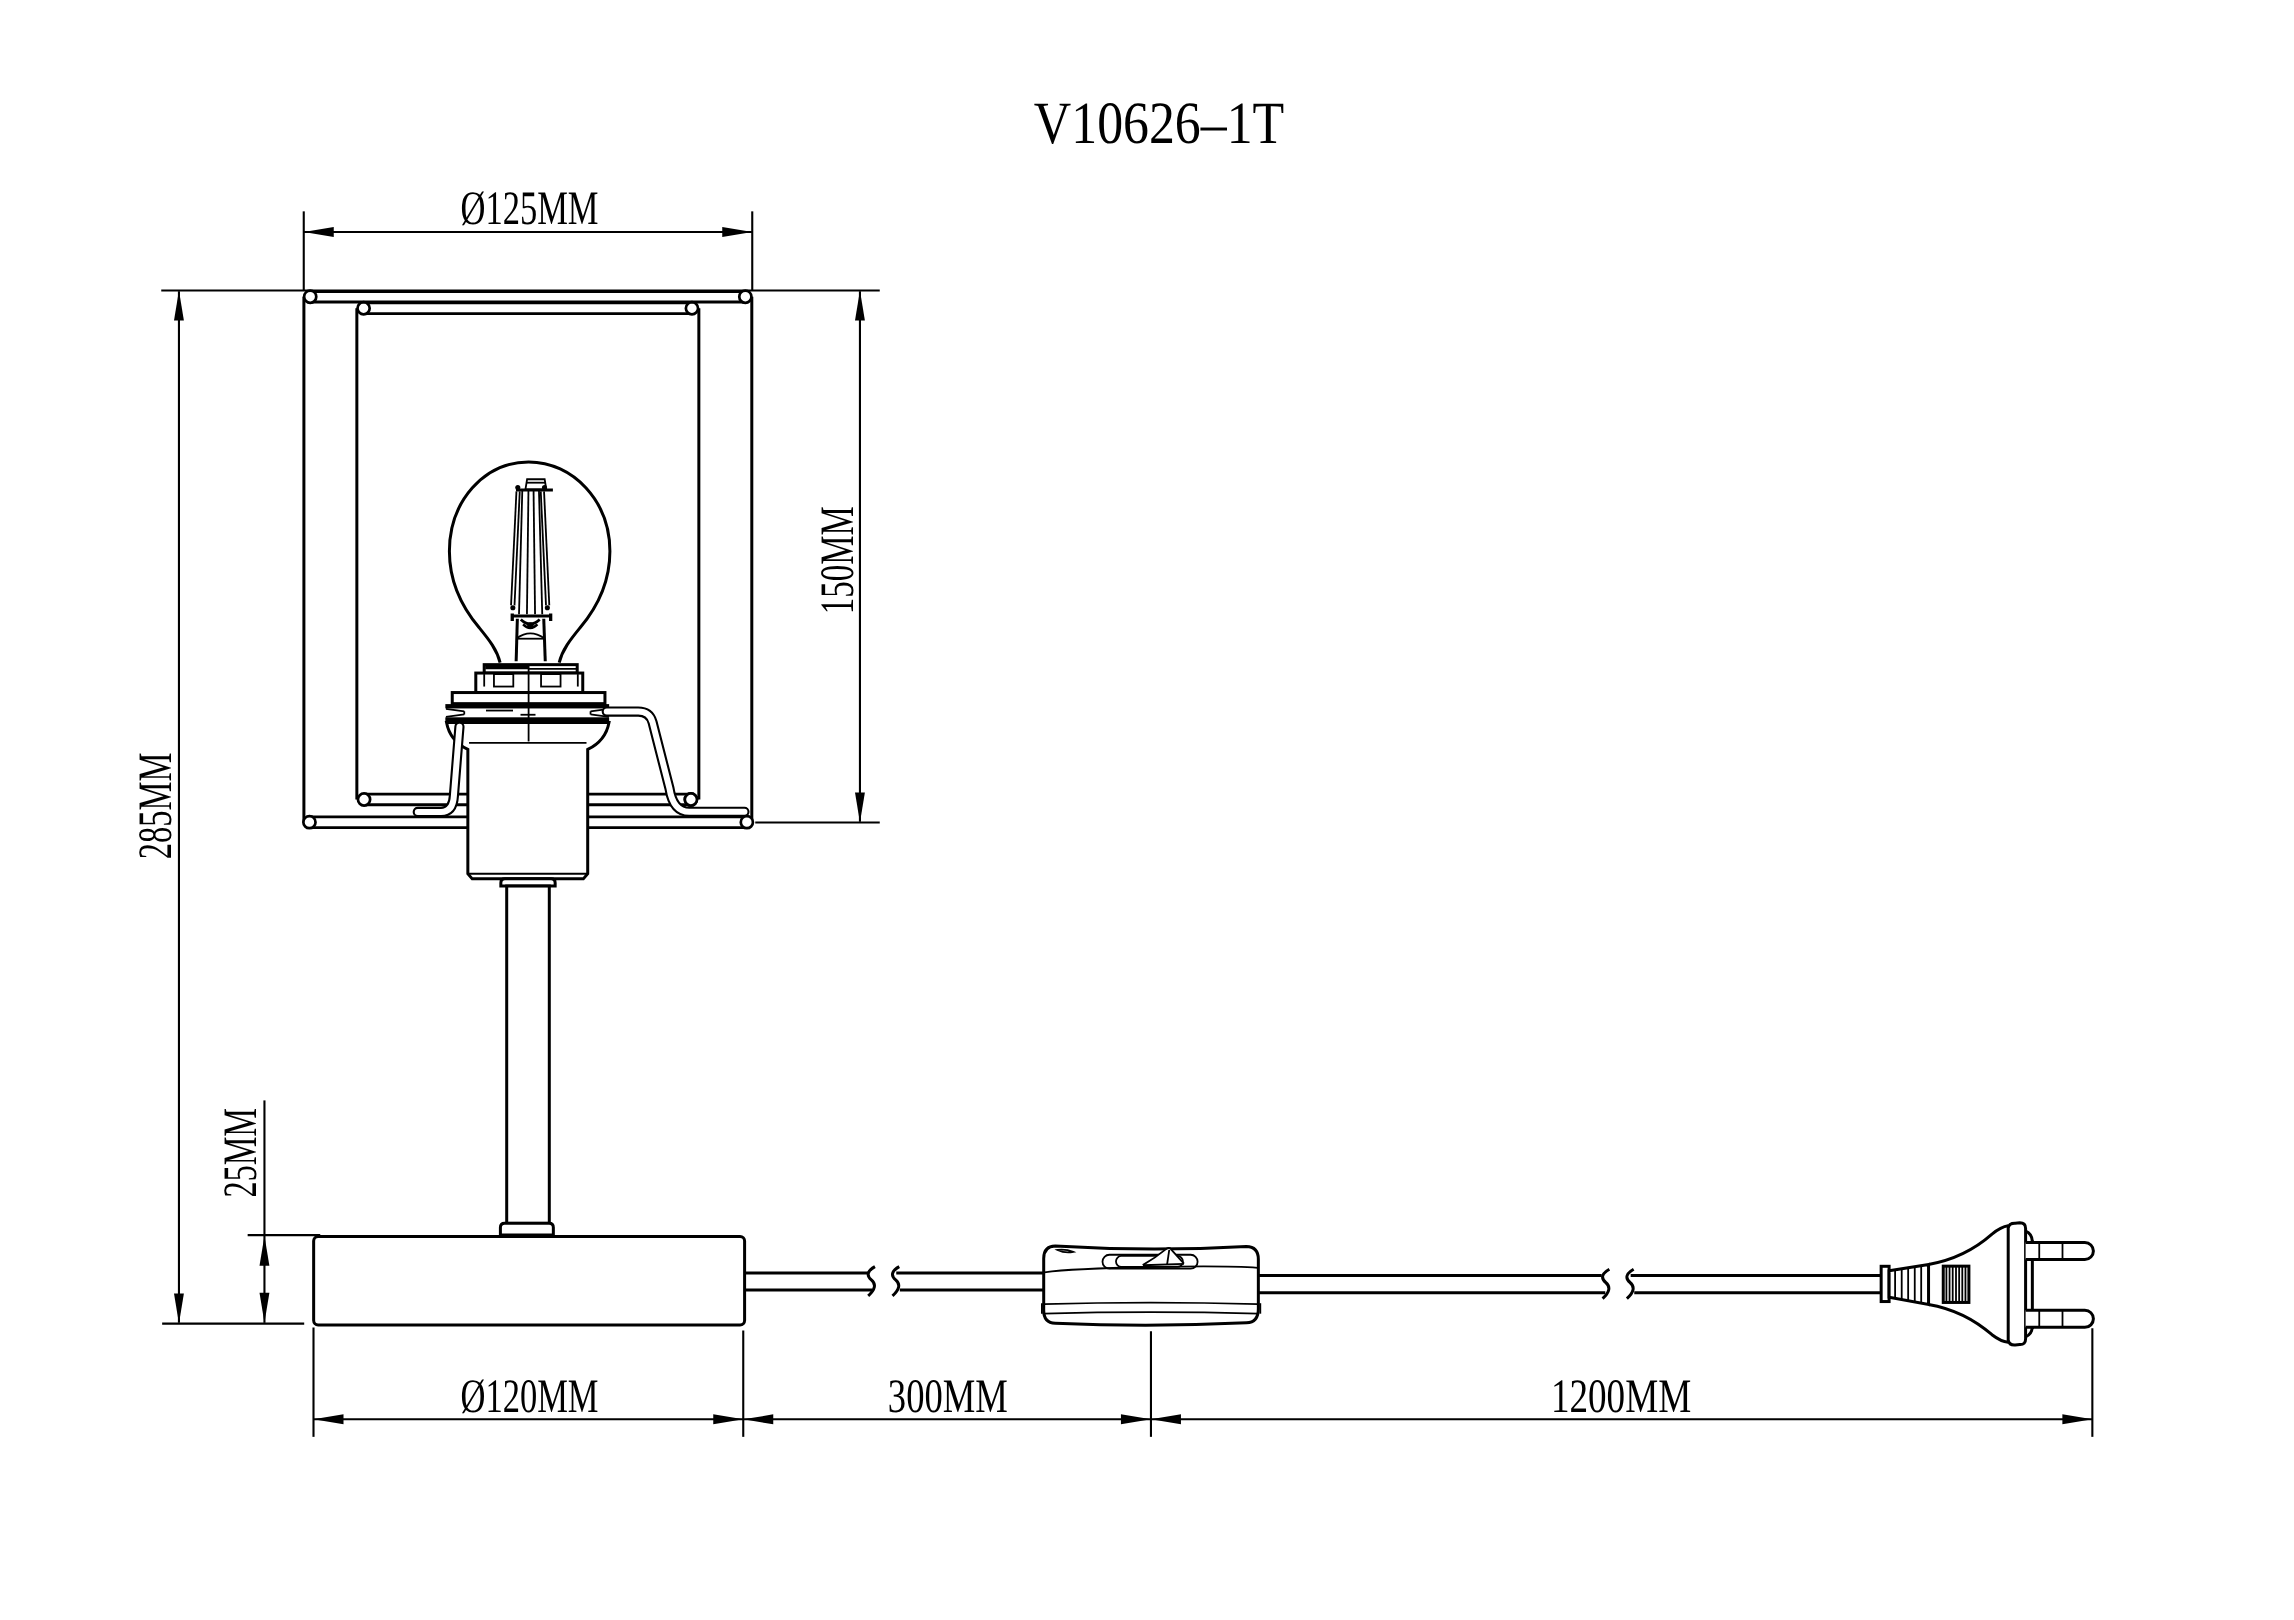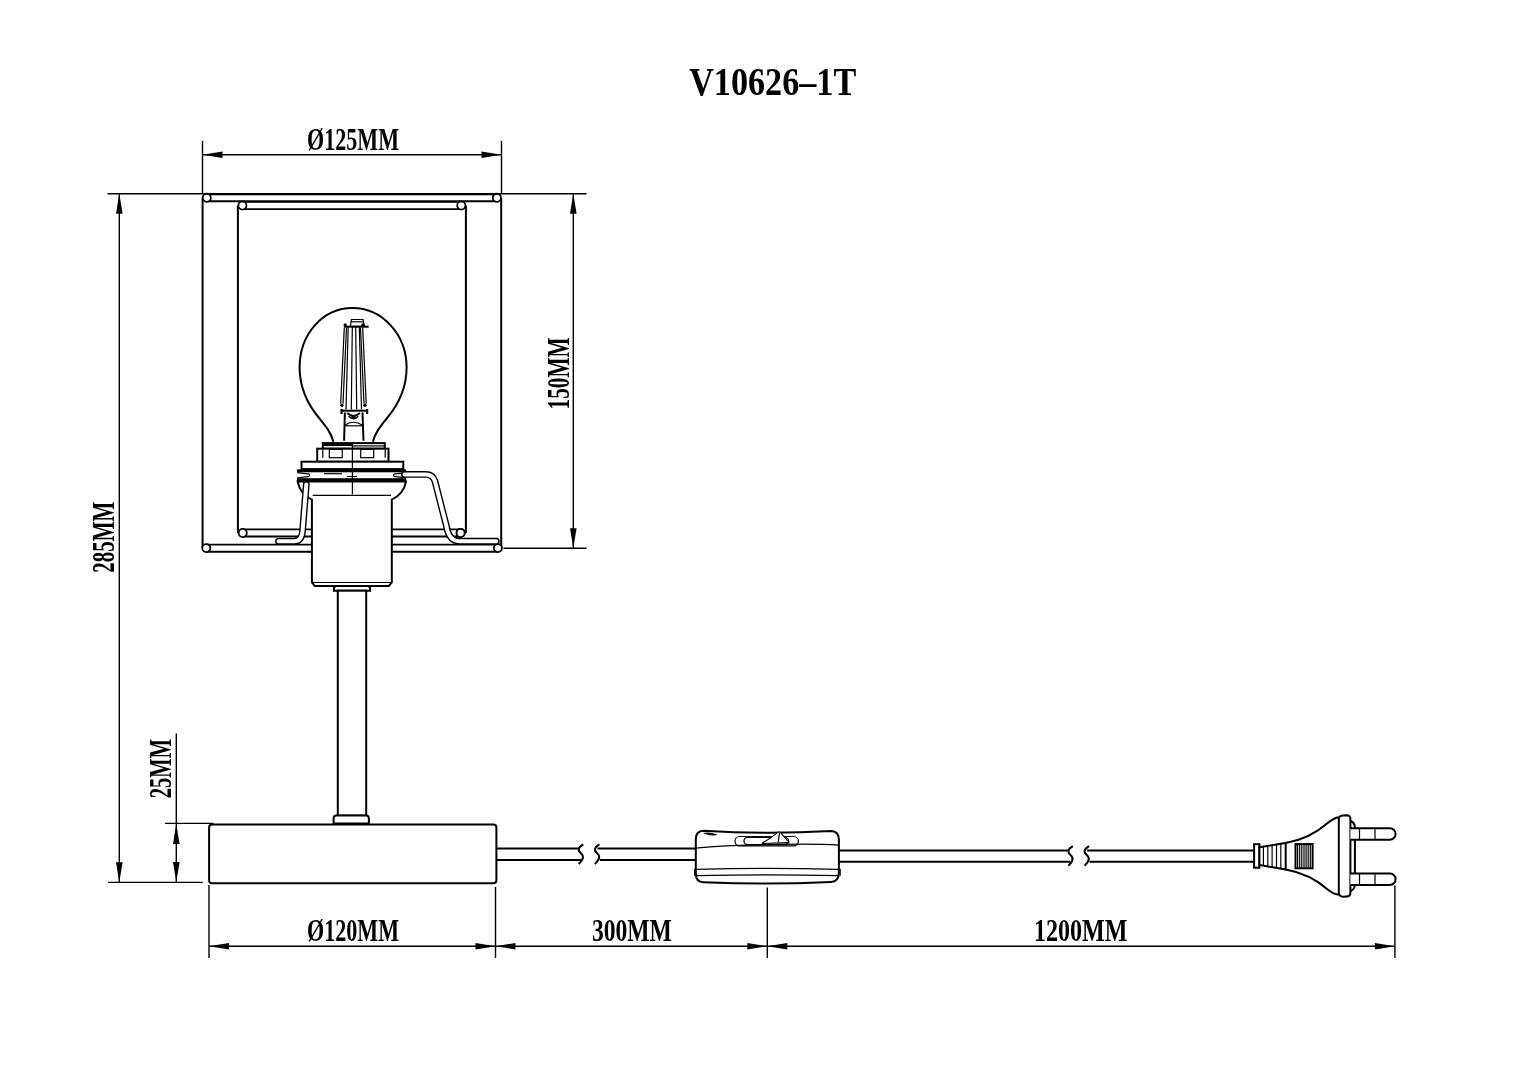--- a/index.html
+++ b/index.html
@@ -1,16 +1,16 @@
 <!DOCTYPE html>
 <html><head>
 <meta charset="utf-8">
 <style>
 html,body{margin:0;padding:0;background:#fff;}
-#page{position:relative;width:1529px;height:1080px;background:#ffffff;overflow:hidden;font-weight:bold;}
+#page{position:relative;width:1529px;height:1080px;background:#ffffff;overflow:hidden;}
 svg text{font-family:"Liberation Serif",serif;fill:#000;}
 </style>
 </head>
 <body>
 <div id="page">
 <svg width="1529" height="1080" viewBox="0 0 1529 1080">
 <style>
 .o{stroke:#000;fill:none;stroke-width:2;}
 .w{stroke:#000;fill:#fff;stroke-width:2;}
 .r{stroke:#000;fill:none;stroke-width:1.9;}

